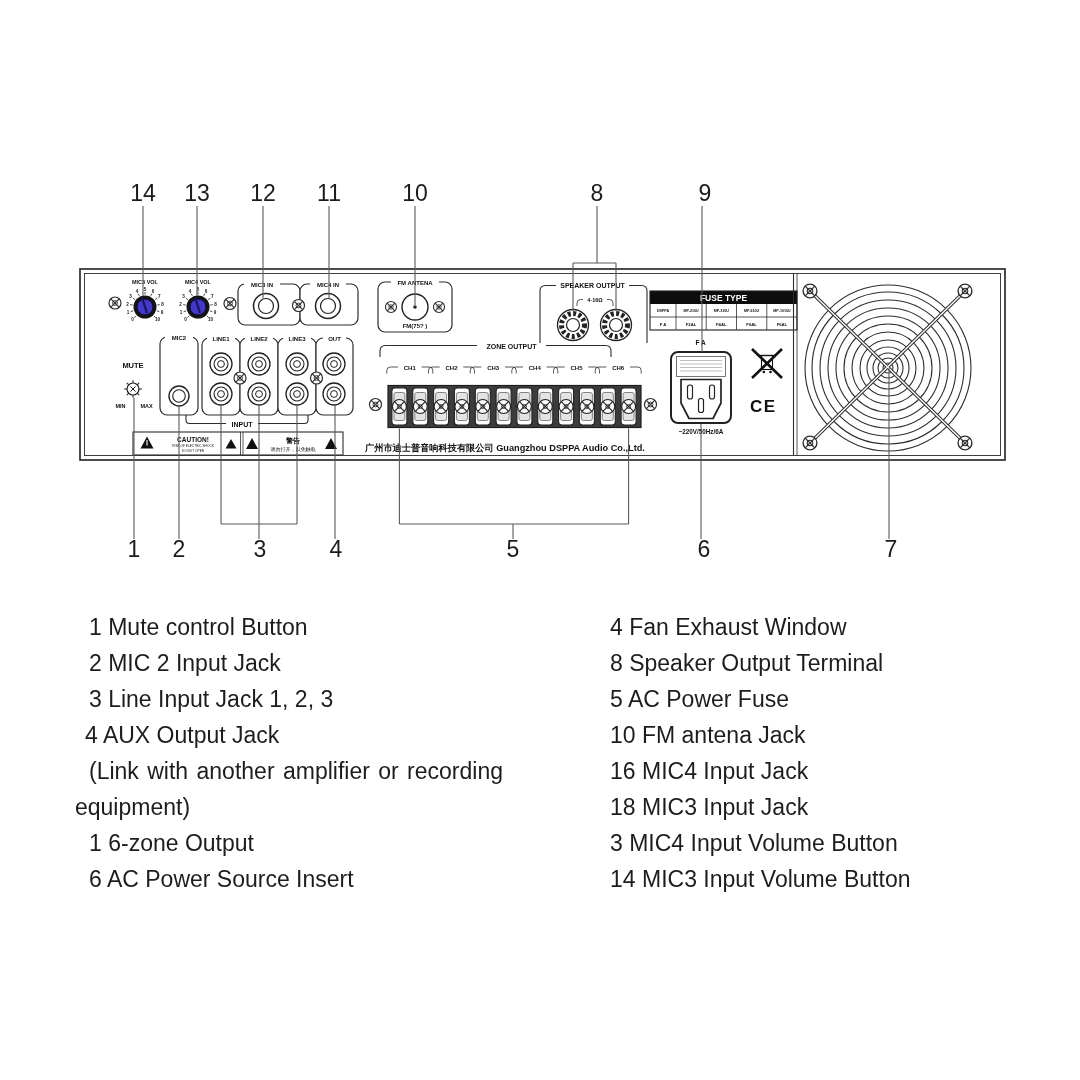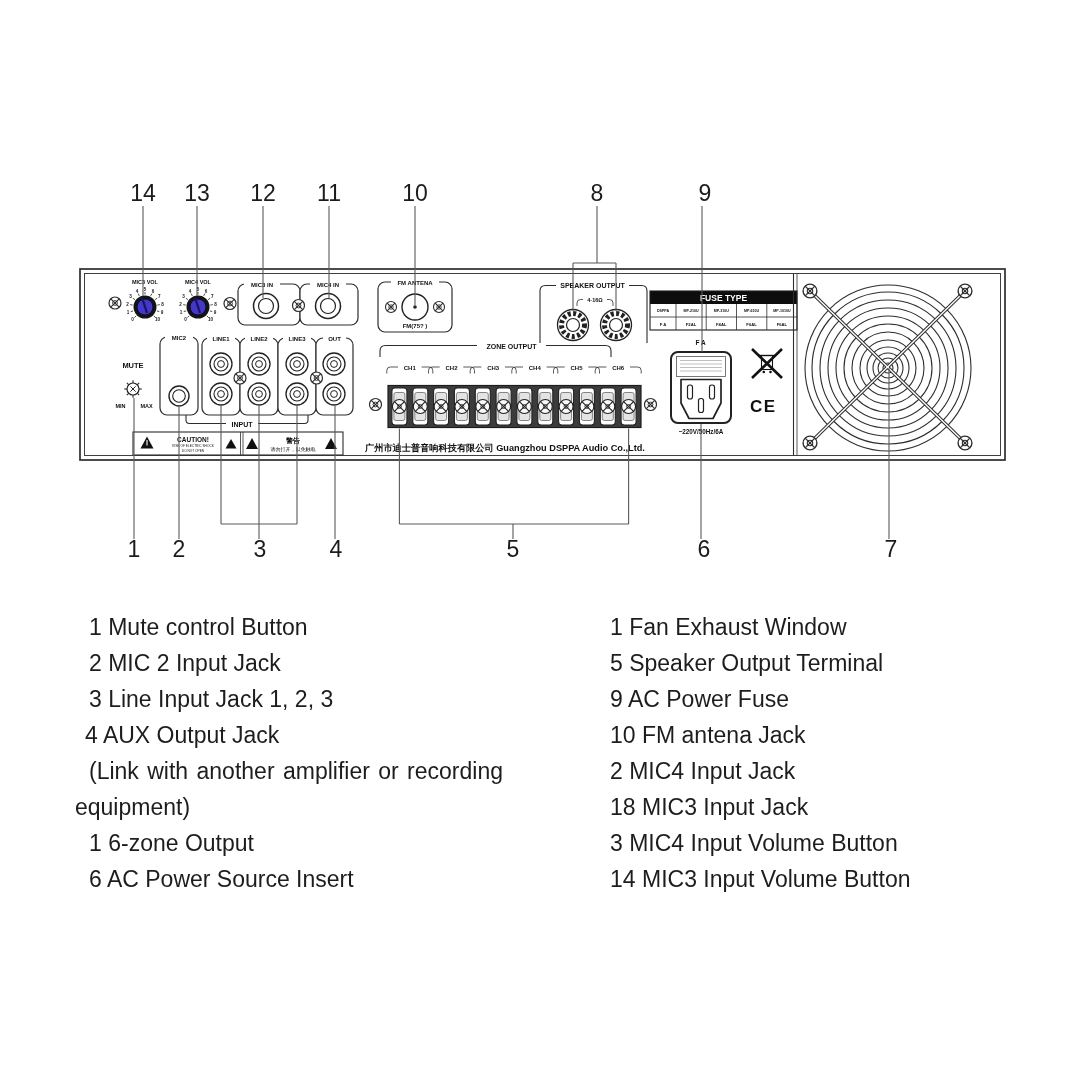--- a/index.html
+++ b/index.html
@@ -383,22 +383,22 @@
 
   <div>
     <div class="legend-line" style="left:62px;top:612px">1 Mute control Button</div>
     <div class="legend-line" style="left:62px;top:648px">2 MIC 2 Input Jack</div>
     <div class="legend-line" style="left:62px;top:684px">3 Line Input Jack 1, 2, 3</div>
     <div class="legend-line" style="left:58px;top:720px">4 AUX Output Jack</div>
     <div class="legend-line wide" style="left:62px;top:756px">(Link with another amplifier or recording</div>
     <div class="legend-line" style="left:48px;top:792px">equipment)</div>
     <div class="legend-line" style="left:62px;top:828px">1 6-zone Output</div>
     <div class="legend-line" style="left:62px;top:864px">6 AC Power Source Insert</div>
-    <div class="legend-line" style="left:583px;top:612px">1 Fan Exhaust Window</div>
-    <div class="legend-line" style="left:583px;top:648px">5 Speaker Output Terminal</div>
-    <div class="legend-line" style="left:583px;top:684px">9 AC Power Fuse</div>
+    <div class="legend-line" style="left:583px;top:612px">4 Fan Exhaust Window</div>
+    <div class="legend-line" style="left:583px;top:648px">8 Speaker Output Terminal</div>
+    <div class="legend-line" style="left:583px;top:684px">5 AC Power Fuse</div>
     <div class="legend-line" style="left:583px;top:720px">10 FM antena Jack</div>
-    <div class="legend-line" style="left:583px;top:756px">2 MIC4 Input Jack</div>
+    <div class="legend-line" style="left:583px;top:756px">16 MIC4 Input Jack</div>
     <div class="legend-line" style="left:583px;top:792px">18 MIC3 Input Jack</div>
     <div class="legend-line" style="left:583px;top:828px">3 MIC4 Input Volume Button</div>
     <div class="legend-line" style="left:583px;top:864px">14 MIC3 Input Volume Button</div>
   </div>
 </div>
 
 </body></html>

